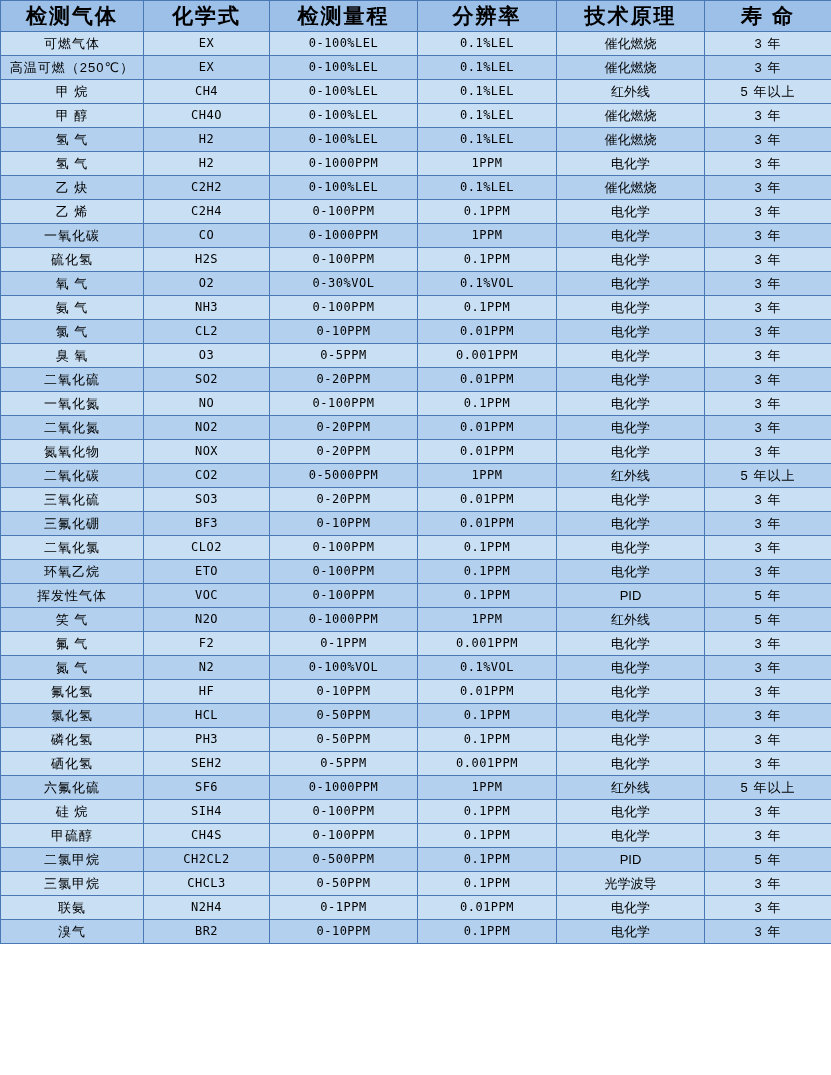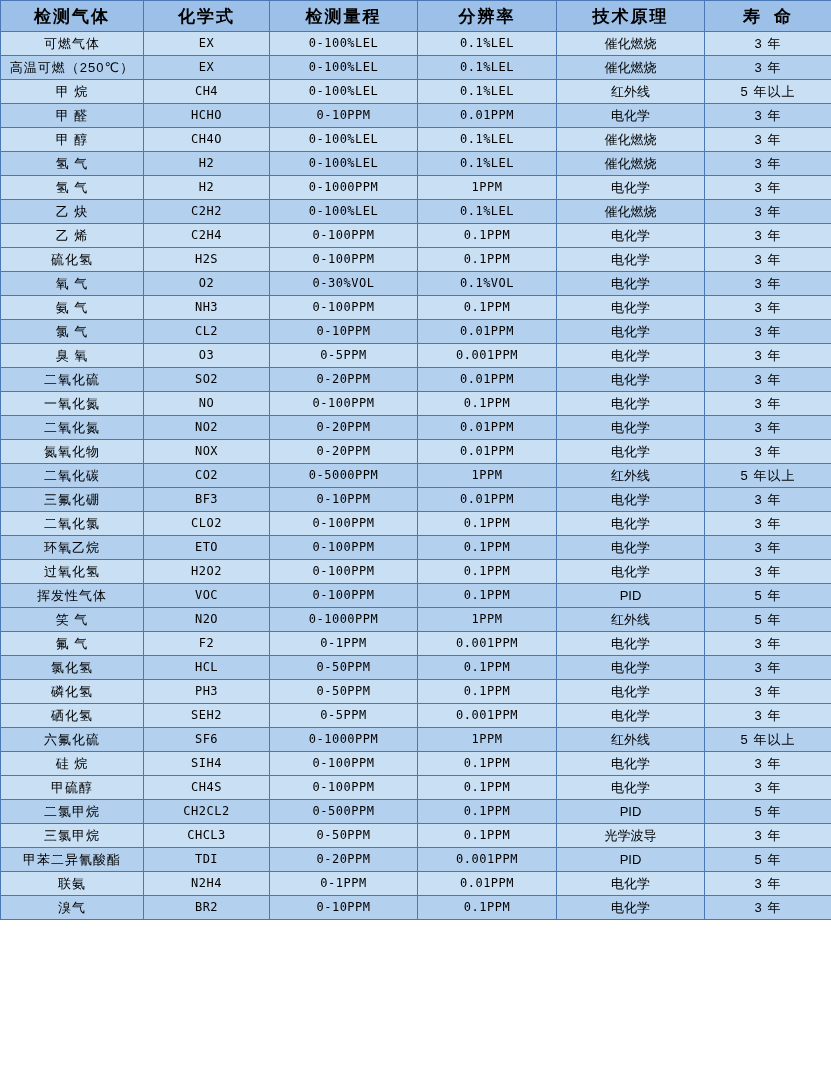--- a/index.html
+++ b/index.html
@@ -28,24 +28,23 @@
     border: 1px solid #4a78b5;
     text-align: center;
     vertical-align: middle;
     color: #000000;
     white-space: nowrap;
     overflow: hidden;
   }
   #gas-table thead th {
     background: #9cc0e8;
     height: 28px;
-    font-size: 17px;
+    font-size: 21px;
     font-weight: bold;
     letter-spacing: 2px;
-    font-family: Liberation Mono, monospace;
   }
   #gas-table tbody td {
     height: 21px;
     font-size: 13px;
     line-height: 21px;
   }
   #gas-table tbody tr.odd td {
     background: #c9dff4;
   }
   #gas-table tbody tr.even td {
@@ -103,28 +102,20 @@
         <td class="life">3 年</td>
       </tr>
       <tr class="odd">
         <td class="name">甲 烷</td>
         <td class="mono">CH4</td>
         <td class="mono">0-100%LEL</td>
         <td class="mono">0.1%LEL</td>
         <td class="principle">红外线</td>
         <td class="life">5 年以上</td>
       </tr>
-      <tr class="even">
-        <td class="name">甲 醛</td>
-        <td class="mono">HCHO</td>
-        <td class="mono">0-10PPM</td>
-        <td class="mono">0.01PPM</td>
-        <td class="principle">电化学</td>
-        <td class="life">3 年</td>
-      </tr>
       <tr class="odd">
         <td class="name">甲 醇</td>
         <td class="mono">CH4O</td>
         <td class="mono">0-100%LEL</td>
         <td class="mono">0.1%LEL</td>
         <td class="principle">催化燃烧</td>
         <td class="life">3 年</td>
       </tr>
       <tr class="even">
         <td class="name">氢 气</td>
@@ -148,20 +139,28 @@
         <td class="mono">0-100%LEL</td>
         <td class="mono">0.1%LEL</td>
         <td class="principle">催化燃烧</td>
         <td class="life">3 年</td>
       </tr>
       <tr class="odd">
         <td class="name">乙 烯</td>
         <td class="mono">C2H4</td>
         <td class="mono">0-100PPM</td>
         <td class="mono">0.1PPM</td>
+        <td class="principle">电化学</td>
+        <td class="life">3 年</td>
+      </tr>
+      <tr class="even">
+        <td class="name">一氧化碳</td>
+        <td class="mono">CO</td>
+        <td class="mono">0-1000PPM</td>
+        <td class="mono">1PPM</td>
         <td class="principle">电化学</td>
         <td class="life">3 年</td>
       </tr>
       <tr class="odd">
         <td class="name">硫化氢</td>
         <td class="mono">H2S</td>
         <td class="mono">0-100PPM</td>
         <td class="mono">0.1PPM</td>
         <td class="principle">电化学</td>
         <td class="life">3 年</td>
@@ -231,47 +230,47 @@
         <td class="life">3 年</td>
       </tr>
       <tr class="even">
         <td class="name">二氧化碳</td>
         <td class="mono">CO2</td>
         <td class="mono">0-5000PPM</td>
         <td class="mono">1PPM</td>
         <td class="principle">红外线</td>
         <td class="life">5 年以上</td>
       </tr>
+      <tr class="odd">
+        <td class="name">三氧化硫</td>
+        <td class="mono">SO3</td>
+        <td class="mono">0-20PPM</td>
+        <td class="mono">0.01PPM</td>
+        <td class="principle">电化学</td>
+        <td class="life">3 年</td>
+      </tr>
       <tr class="even">
         <td class="name">三氟化硼</td>
         <td class="mono">BF3</td>
         <td class="mono">0-10PPM</td>
         <td class="mono">0.01PPM</td>
         <td class="principle">电化学</td>
         <td class="life">3 年</td>
       </tr>
       <tr class="odd">
         <td class="name">二氧化氯</td>
         <td class="mono">CLO2</td>
         <td class="mono">0-100PPM</td>
         <td class="mono">0.1PPM</td>
         <td class="principle">电化学</td>
         <td class="life">3 年</td>
       </tr>
       <tr class="even">
         <td class="name">环氧乙烷</td>
         <td class="mono">ETO</td>
-        <td class="mono">0-100PPM</td>
-        <td class="mono">0.1PPM</td>
-        <td class="principle">电化学</td>
-        <td class="life">3 年</td>
-      </tr>
-      <tr class="odd">
-        <td class="name">过氧化氢</td>
-        <td class="mono">H2O2</td>
         <td class="mono">0-100PPM</td>
         <td class="mono">0.1PPM</td>
         <td class="principle">电化学</td>
         <td class="life">3 年</td>
       </tr>
       <tr class="even">
         <td class="name">挥发性气体</td>
         <td class="mono">VOC</td>
         <td class="mono">0-100PPM</td>
         <td class="mono">0.1PPM</td>
@@ -288,20 +287,36 @@
       </tr>
       <tr class="odd">
         <td class="name">氟 气</td>
         <td class="mono">F2</td>
         <td class="mono">0-1PPM</td>
         <td class="mono">0.001PPM</td>
         <td class="principle">电化学</td>
         <td class="life">3 年</td>
       </tr>
       <tr class="even">
+        <td class="name">氮 气</td>
+        <td class="mono">N2</td>
+        <td class="mono">0-100%VOL</td>
+        <td class="mono">0.1%VOL</td>
+        <td class="principle">电化学</td>
+        <td class="life">3 年</td>
+      </tr>
+      <tr class="odd">
+        <td class="name">氟化氢</td>
+        <td class="mono">HF</td>
+        <td class="mono">0-10PPM</td>
+        <td class="mono">0.01PPM</td>
+        <td class="principle">电化学</td>
+        <td class="life">3 年</td>
+      </tr>
+      <tr class="even">
         <td class="name">氯化氢</td>
         <td class="mono">HCL</td>
         <td class="mono">0-50PPM</td>
         <td class="mono">0.1PPM</td>
         <td class="principle">电化学</td>
         <td class="life">3 年</td>
       </tr>
       <tr class="odd">
         <td class="name">磷化氢</td>
         <td class="mono">PH3</td>
@@ -351,28 +366,20 @@
         <td class="life">5 年</td>
       </tr>
       <tr class="odd">
         <td class="name">三氯甲烷</td>
         <td class="mono">CHCL3</td>
         <td class="mono">0-50PPM</td>
         <td class="mono">0.1PPM</td>
         <td class="principle">光学波导</td>
         <td class="life">3 年</td>
       </tr>
-      <tr class="even">
-        <td class="name">甲苯二异氰酸酯</td>
-        <td class="mono">TDI</td>
-        <td class="mono">0-20PPM</td>
-        <td class="mono">0.001PPM</td>
-        <td class="principle">PID</td>
-        <td class="life">5 年</td>
-      </tr>
       <tr class="odd">
         <td class="name">联氨</td>
         <td class="mono">N2H4</td>
         <td class="mono">0-1PPM</td>
         <td class="mono">0.01PPM</td>
         <td class="principle">电化学</td>
         <td class="life">3 年</td>
       </tr>
       <tr class="even">
         <td class="name">溴气</td>

